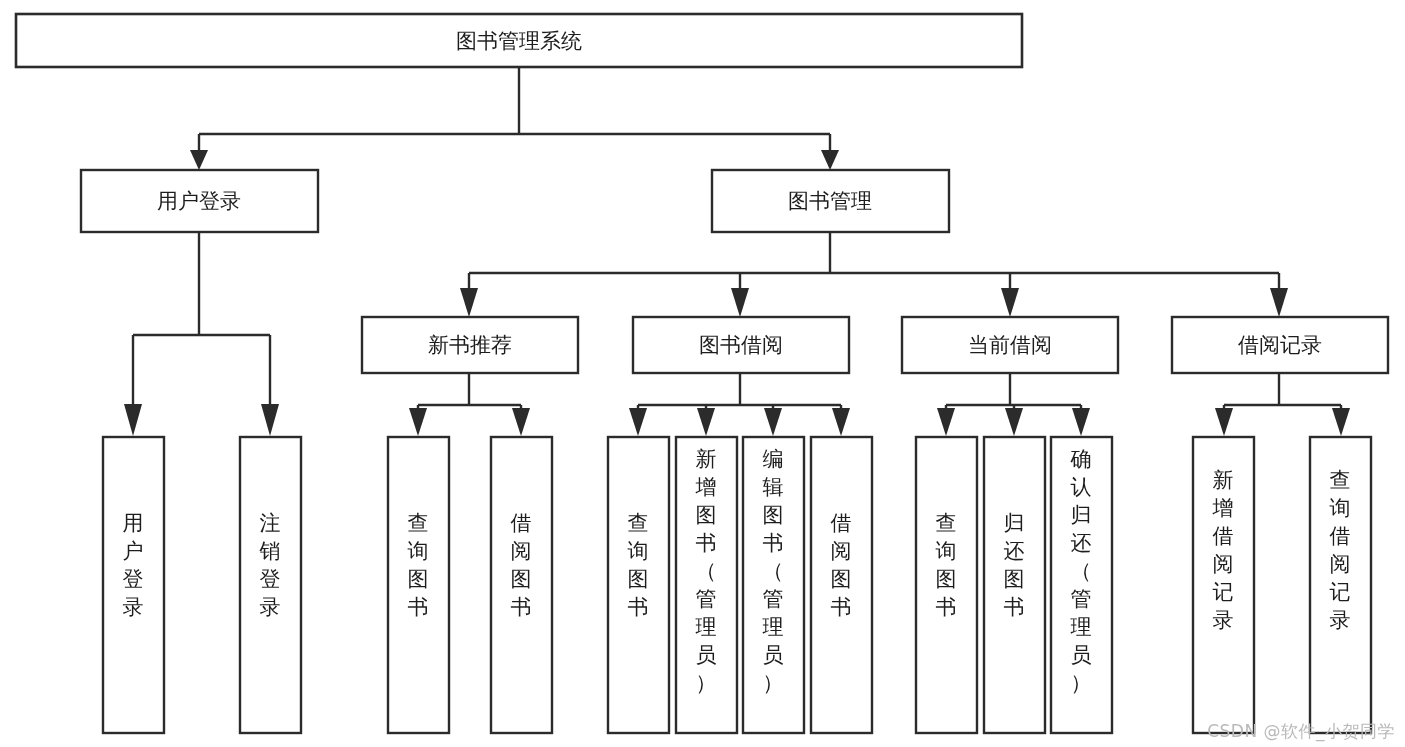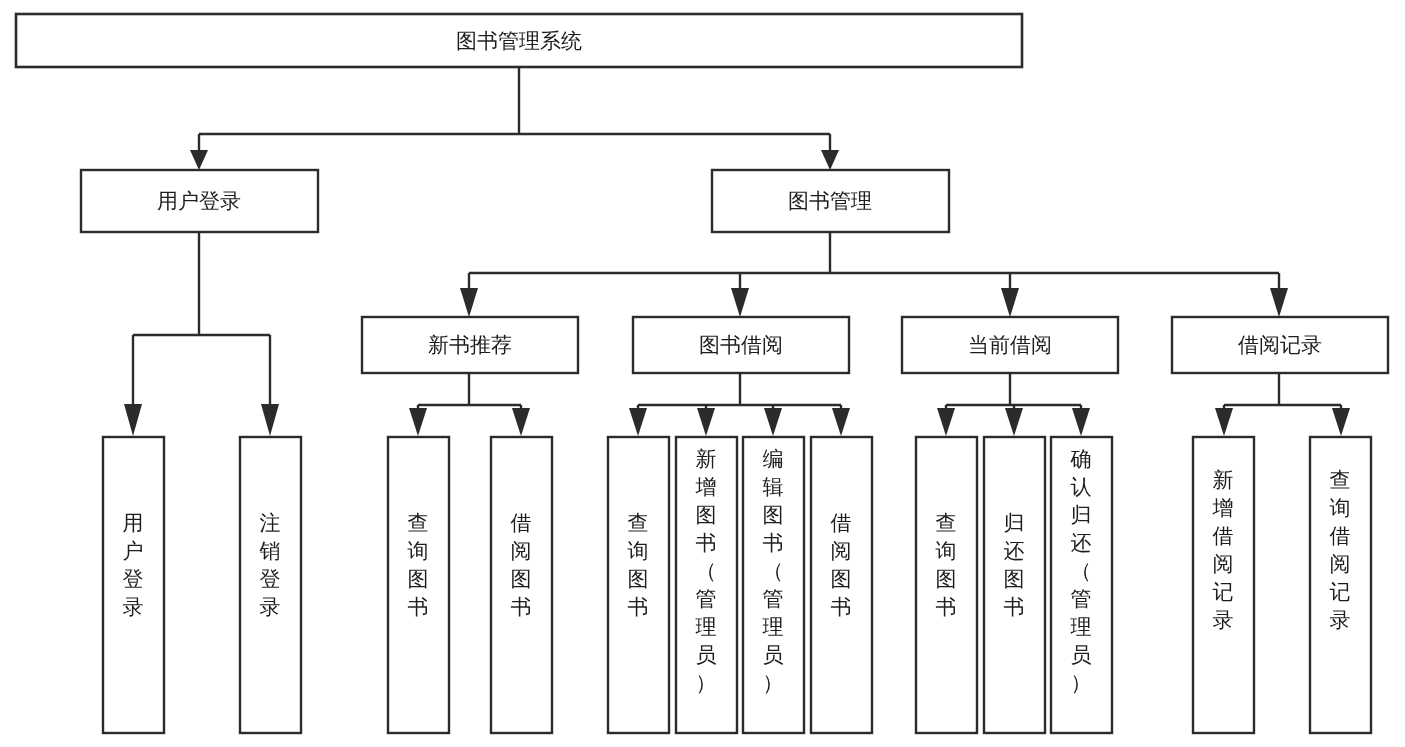--- a/index.html
+++ b/index.html
@@ -235,14 +235,15 @@
       <text class="node-label-v" x="1223" y="487"><tspan x="1223" y="487" text-anchor="middle">新</tspan><tspan x="1223" y="515" text-anchor="middle">增</tspan><tspan x="1223" y="543" text-anchor="middle">借</tspan><tspan x="1223" y="571" text-anchor="middle">阅</tspan><tspan x="1223" y="599" text-anchor="middle">记</tspan><tspan x="1223" y="627" text-anchor="middle">录</tspan></text>
     </g>
 
     <g>
       <rect class="node-box" x="1310" y="437" width="61" height="296"></rect>
       <text class="node-label-v" x="1340" y="487"><tspan x="1340" y="487" text-anchor="middle">查</tspan><tspan x="1340" y="515" text-anchor="middle">询</tspan><tspan x="1340" y="543" text-anchor="middle">借</tspan><tspan x="1340" y="571" text-anchor="middle">阅</tspan><tspan x="1340" y="599" text-anchor="middle">记</tspan><tspan x="1340" y="627" text-anchor="middle">录</tspan></text>
     </g>
 
   </svg>
 
+  <div class="watermark">CSDN @软件_小贺同学</div>
 
 </div>
 
 </body></html>

